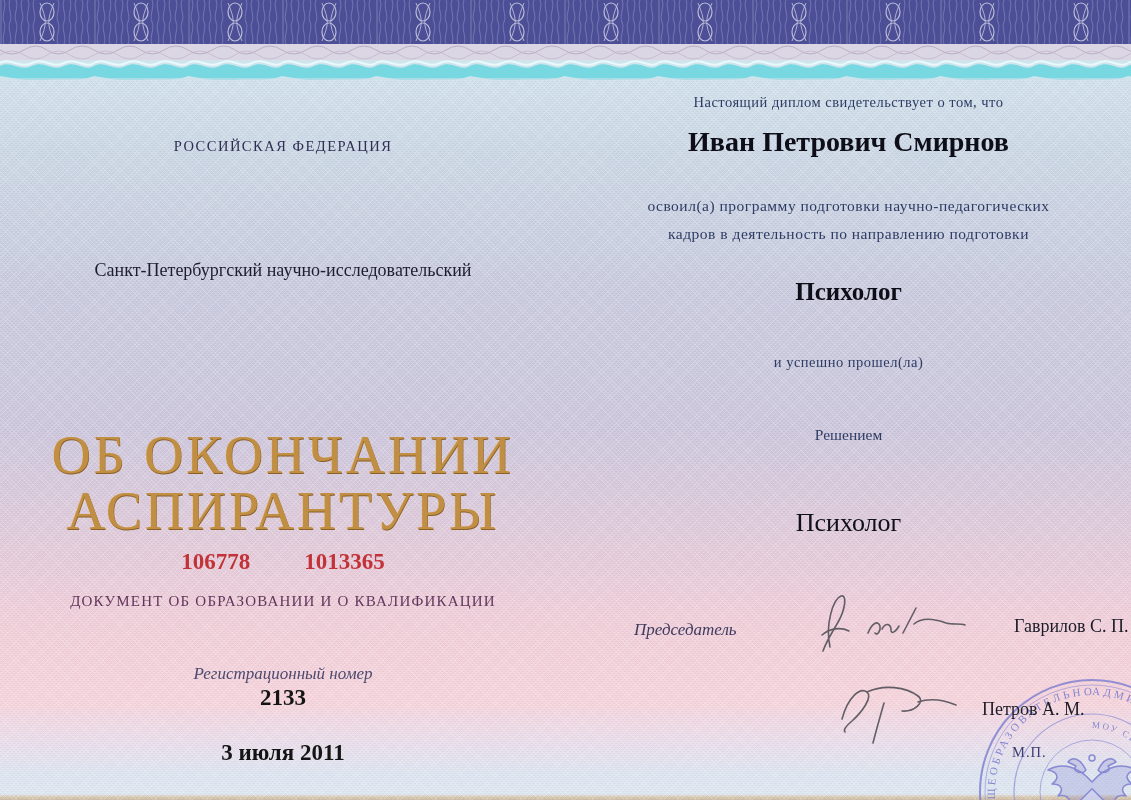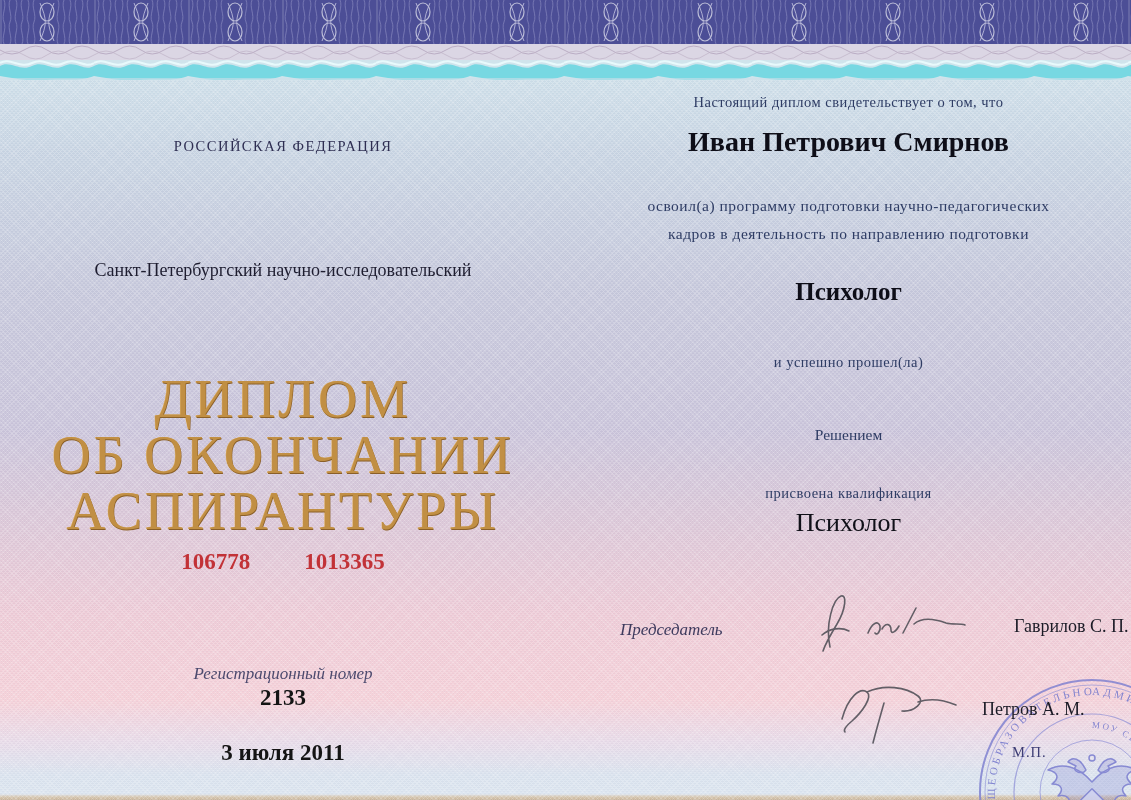--- a/index.html
+++ b/index.html
@@ -49,21 +49,21 @@
 
   .statement{top:94px;font-size:14.5px;letter-spacing:.5px;color:#2e3c64;}
   .holder{top:126px;font-size:28px;font-weight:bold;color:#0e0e18;}
   .program{top:192px;font-size:15.5px;line-height:1.8;letter-spacing:.5px;color:#2e3c64;}
   .program-name{top:278px;font-size:25px;font-weight:bold;color:#0e0e18;}
   .passed{top:354px;font-size:14.5px;letter-spacing:.5px;color:#2e3c64;}
   .decision{top:426px;font-size:15.5px;color:#2e3c64;}
   .qual-label{top:485px;font-size:14.5px;letter-spacing:.5px;color:#2e3c64;}
   .qualification{top:508px;font-size:26px;color:#101018;}
 
-  .chair-label{left:620px;top:620px;font-size:17px;font-style:italic;color:#3e3b5e;text-align:left;}
+  .chair-label{left:634px;top:620px;font-size:17px;font-style:italic;color:#3e3b5e;text-align:left;}
   .chair-name{left:1014px;top:616px;font-size:18px;color:#1b1b26;text-align:right;z-index:6;}
   .head-label{left:615px;top:689px;width:270px;font-size:16px;font-style:italic;line-height:1.4;color:#3e3b5e;text-align:left;}
   .head-name{left:982px;top:699px;font-size:18px;color:#1b1b26;text-align:left;z-index:6;}
   .mp{left:1012px;top:744px;font-size:14.5px;letter-spacing:1px;color:#3c3c74;z-index:6;}
   .sig1{left:800px;top:583px;z-index:4;}
   .sig2{left:812px;top:679px;z-index:4;}
   .seal-svg{left:972px;top:672px;z-index:5;opacity:.92;}
 </style>
 </head>
 <body>
@@ -105,45 +105,44 @@
   </svg>
 
   <div class="texture"></div>
 
   <div class="abs lblock country">РОССИЙСКАЯ ФЕДЕРАЦИЯ</div>
 
   <div class="abs lblock institution">
     <div>Санкт-Петербургский научно-исследовательский</div>
   </div>
 
-  <div class="abs lblock title-line t1">ДИПЛОМ</div>
   <div class="abs lblock title-line t2">ОБ ОКОНЧАНИИ</div>
   <div class="abs lblock title-line t3">АСПИРАНТУРЫ</div>
 
   <div class="abs lblock serial">
     <span>106778</span><span>1013365</span>
   </div>
 
+  <div class="abs lblock doc-type">ДОКУМЕНТ ОБ ОБРАЗОВАНИИ И О КВАЛИФИКАЦИИ</div>
 
   <div class="abs lblock reg-label">Регистрационный номер</div>
   <div class="abs lblock reg-number">2133</div>
   <div class="abs lblock issue-date">3 июля 2011</div>
 
   <div class="abs rblock statement">Настоящий диплом свидетельствует о том, что</div>
   <div class="abs rblock holder">Иван Петрович Смирнов</div>
 
   <div class="abs rblock program">
     <div>освоил(а) программу подготовки научно-педагогических</div>
     <div>кадров в деятельность по направлению подготовки</div>
   </div>
 
   <div class="abs rblock program-name">Психолог</div>
   <div class="abs rblock passed">и успешно прошел(ла)</div>
   <div class="abs rblock decision">Решением</div>
-  <div class="abs rblock qual-label">присвоена квалификация</div>
   <div class="abs rblock qualification">Психолог</div>
 
   <div class="abs chair-label">Председатель</div>
 
   <svg class="abs sig1" width="175" height="72" viewBox="0 0 175 72">
     <g stroke="#4a4a52" fill="none" stroke-width="1.6" stroke-linecap="round" opacity="0.85">
       <path d="M30,64 C25,42 33,16 41,13 C47,11 46,26 37,41 C31,51 25,62 23,68"></path>
       <path d="M22,52 C30,45 41,44 49,48"></path>
       <path d="M68,50 C72,40 78,37 80,43 C81,48 77,53 75,50"></path>
       <path d="M82,46 C86,39 91,41 91,47 C91,51 95,50 99,43"></path>

